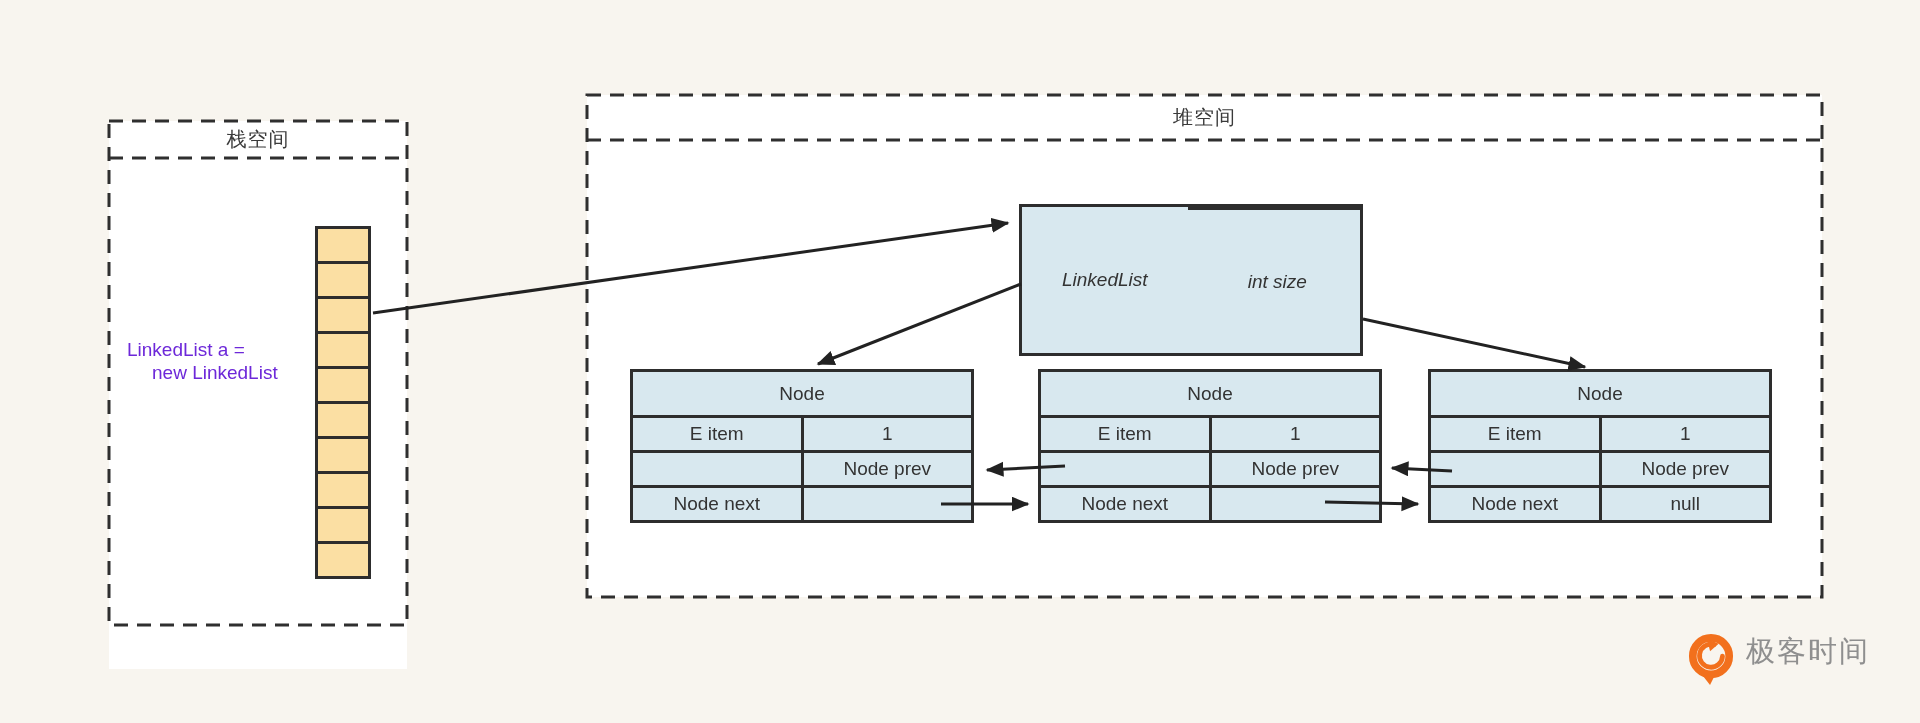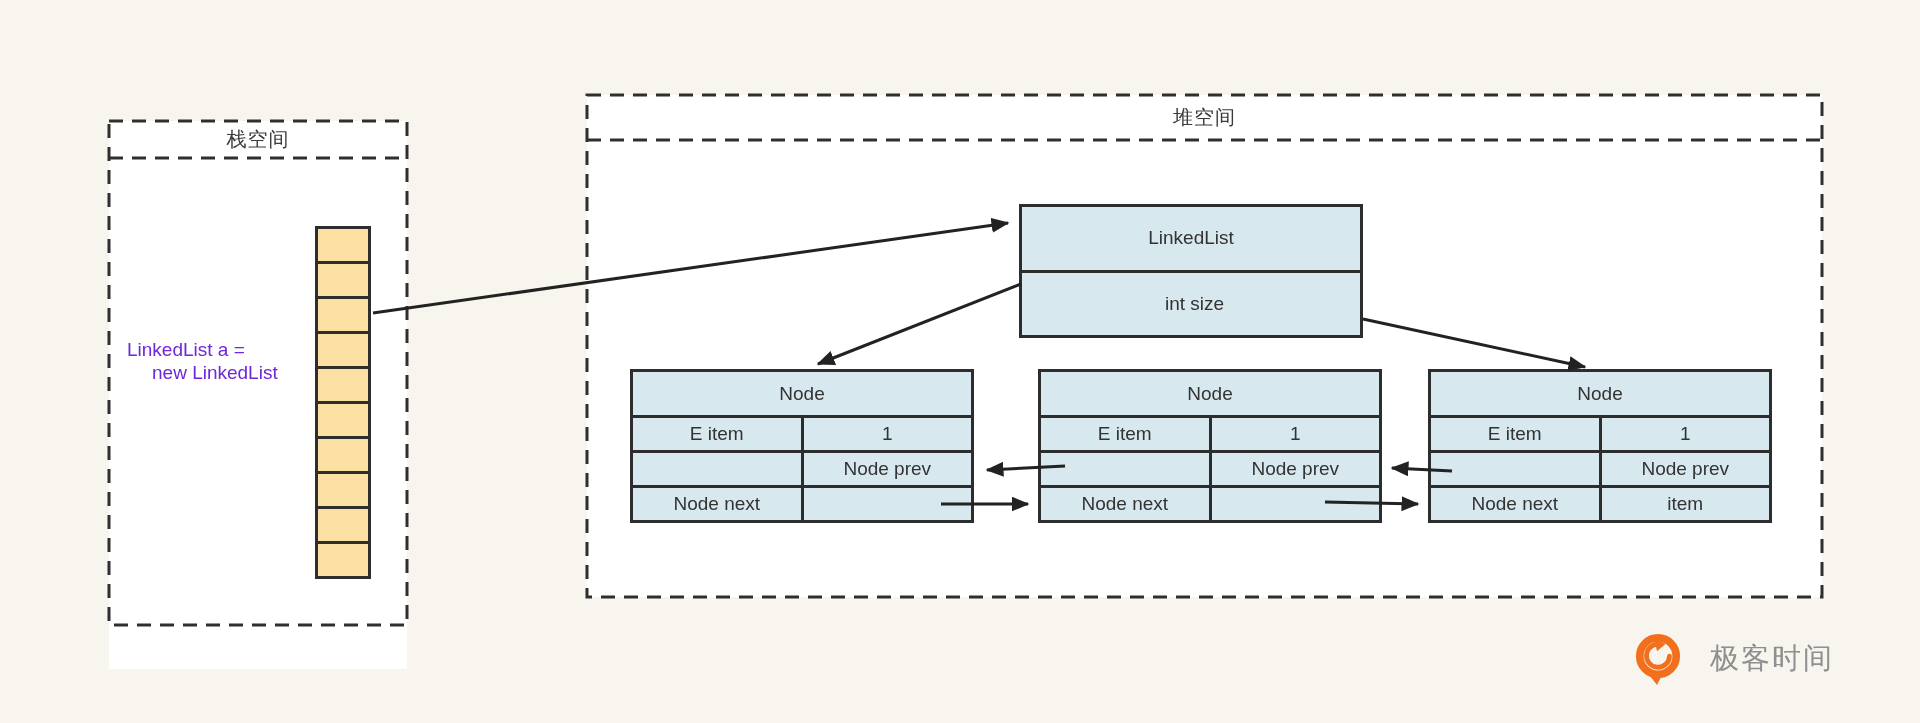--- a/index.html
+++ b/index.html
@@ -29,23 +29,23 @@
   .stack-label { left:127px; top:338px; font-size:19px; line-height:23px; color:#6d28d9; }
   .stack-label .line2 { padding-left:25px; }
 
   
   .stack-cells { left:315px; top:226px; width:56px; height:353px; display:flex; flex-direction:column; }
   .stack-cell  { flex:1; background:#fbdfa3; border:3px solid #2d2d2d; }
   .stack-cell + .stack-cell { margin-top:-3px; }
 
   
   .ll-box {
-    left:1019px; top:204px; width:344px; height:134px;
+    left:1019px; top:204px; width:344px; height:152px;
     border:3px solid #2d2d2d; background:#d8e8ef;
-    display:flex; flex-direction:column;
+    display:flex; flex-direction:row;font-style:italic;
   }
   .ll-row {
     flex:1; display:flex; align-items:center; justify-content:center;
     font-size:19px; color:#333;
   }
   .ll-row + .ll-row { border-top:3px solid #2d2d2d;padding-left:7px; }
 
   
   .node-box {
     top:369px; width:344px; height:154px;
@@ -65,21 +65,21 @@
   .node-1 { left:630px; }
   .node-2 { left:1038px; }
   .node-3 { left:1428px; }
 
   
   .overlay { left:0; top:0; pointer-events:none; }
   .dash   { fill:none; stroke:#2f2f2f; stroke-width:3; stroke-dasharray:14 9; }
   .arrow  { fill:none; stroke:#222;   stroke-width:3; }
 
   
-  .logo { left:1635px; top:632px; display:flex; align-items:center; gap:29px; }
+  .logo { left:1688px; top:632px; display:flex; align-items:flex-start; gap:12px; }
   .logo-text { font-size:29px; font-weight:500; color:#8f8f8f; letter-spacing:2px; }
 </style>
 </head>
 <body>
 
 <div class="abs region stack-box">
   <div class="region-title stack-title">栈空间</div>
 </div>
 
 <div class="abs stack-label">
@@ -146,21 +146,21 @@
   <div class="node-row">
     <div class="node-cell">E item</div>
     <div class="node-cell right">1</div>
   </div>
   <div class="node-row">
     <div class="node-cell"></div>
     <div class="node-cell right">Node prev</div>
   </div>
   <div class="node-row">
     <div class="node-cell">Node next</div>
-    <div class="node-cell right">item</div>
+    <div class="node-cell right">null</div>
   </div>
 </div>
 
 <svg class="abs overlay" width="1920" height="723" viewBox="0 0 1920 723">
   <defs>
     <marker id="ah" markerWidth="7" markerHeight="6" refX="5.5" refY="2.5" orient="auto">
       <path d="M0,0 L6,2.5 L0,5 Z" fill="#222"></path>
     </marker>
   </defs>
 

